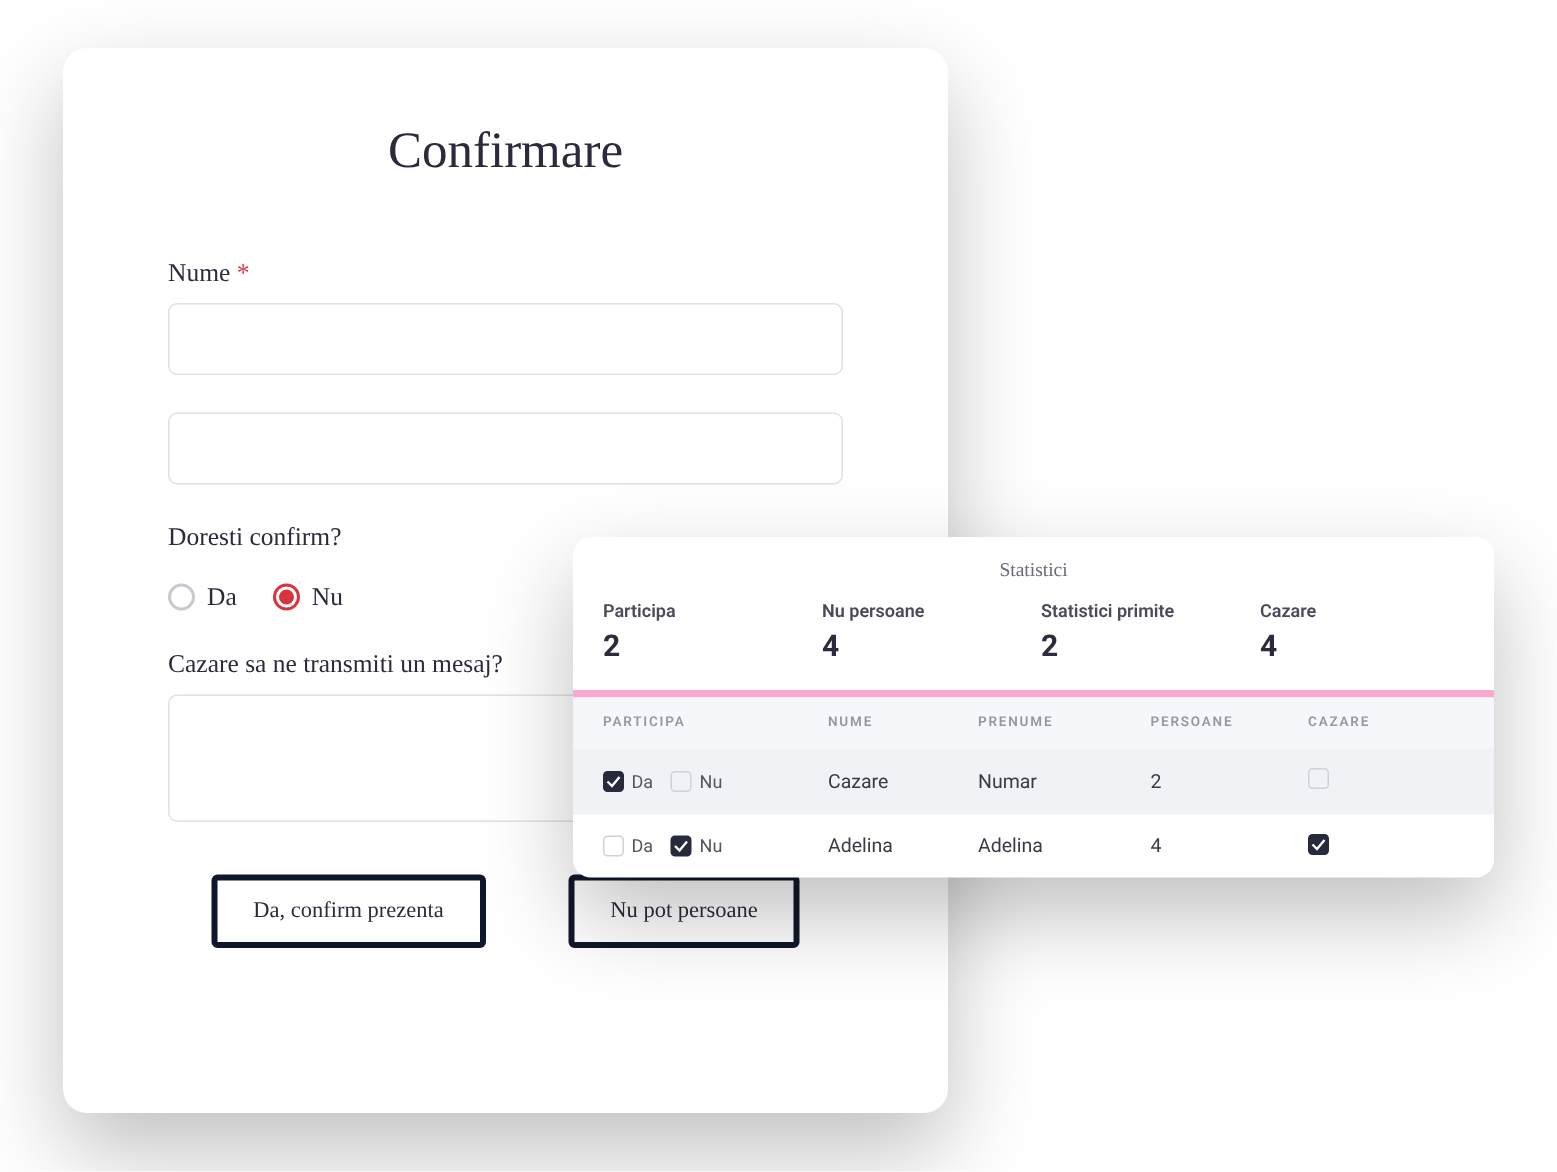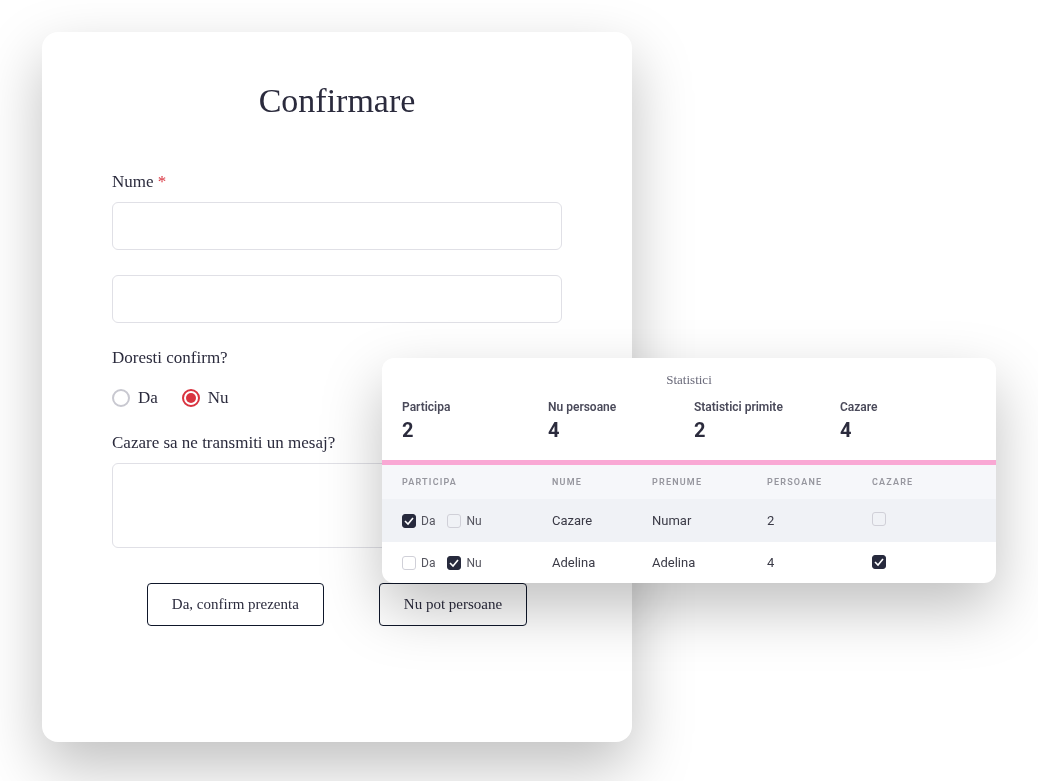--- a/index.html
+++ b/index.html
@@ -103,21 +103,21 @@
       font-family: inherit;
       resize: vertical;
     }
     .btn-row {
       display: flex;
       gap: 55px;
       margin-top: 35px;
       justify-content: center;
     }
     .btn-outline {
-      border: 1px solid #0f172a;
+      border: 4px solid #0f172a;
       background: #fff;
       color: #2b2b3d;
       font-size: 15px;
       padding: 12px 24px;
       border-radius: 4px;
       cursor: pointer;
       font-family: Georgia, serif;
     }
 
     .stats-card {

